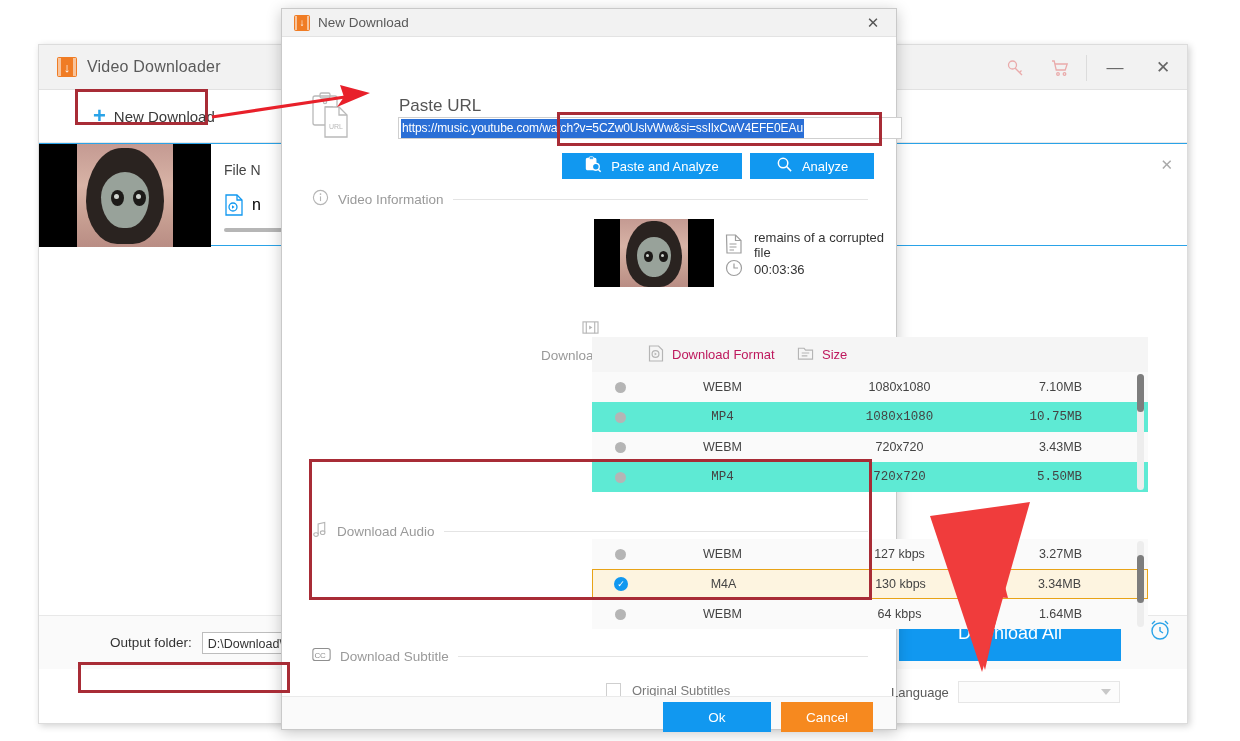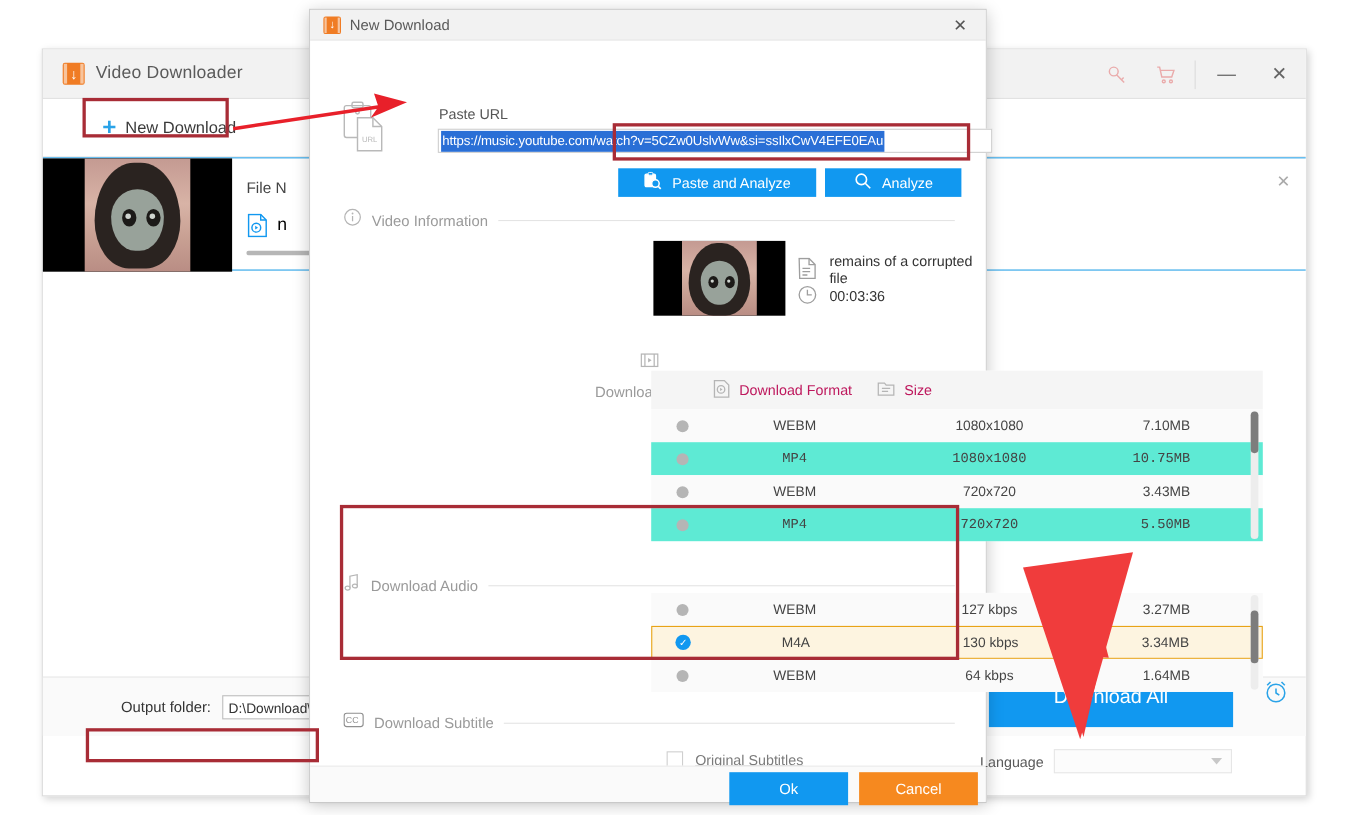--- a/index.html
+++ b/index.html
@@ -149,21 +149,21 @@
   .dlg-logo span{ position:relative; z-index:2; color:#fff; font-size:10px; line-height:1;}
   .dlg-title { font-size:13.5px; color:#5a5a5a; }
   .dlg-close { position:absolute; right:12px; top:4px; width:22px; height:20px;
     display:flex;align-items:center;justify-content:center;color:#555;font-size:15px;}
 
   .dlg-body { position:relative; height: 660px; background:#fff; padding:0 30px; }
 
   
   .url-row { position:absolute; left:28px; top:46px; width:560px; }
   .url-clip-icon { position:absolute; left:0; top:8px; width:46px; height:48px; }
-  .url-label { position:absolute; left:89px; top:13px; font-size:13px; color:#555; }
+  .url-label { position:absolute; left:89px; top:13px; font-size:17px; color:#555; }
   .url-input {
     position:absolute; left:88px; top:34px; width:504px; height:22px;
     border:1px solid #cfcfcf; background:#fff; display:flex; align-items:center;
     padding-left:2px;
   }
   .url-input .sel {
     background:#2a6fd6; color:#fff; font-size:12px; line-height:17px;
     padding: 1px 1px; white-space:nowrap; letter-spacing:-0.1px;
   }
 
@@ -256,21 +256,21 @@
   .dlg-footer {
     position:absolute; left:0; bottom:0; width:614px; height:33px;
     background:#fafafa; border-top:1px solid #eaeaea;
   }
   .ok-btn {
     position:absolute; left:381px; top:5px; width:108px; height:30px;
     background:#1198f0; color:#fff; font-size:13.5px;
     display:flex; align-items:center; justify-content:center;
   }
   .cancel-btn {
-    position:absolute; left:499px; top:5px; width:108px; height:30px;
+    position:absolute; left:499px; top:5px; width:92px; height:30px;
     background:#f6891f; color:#fff; font-size:13.5px;
     display:flex; align-items:center; justify-content:center;
   }
 
   
   .arrow-svg { position:absolute; left:0; top:0; pointer-events:none; }
 </style>
 </head>
 <body>
 

